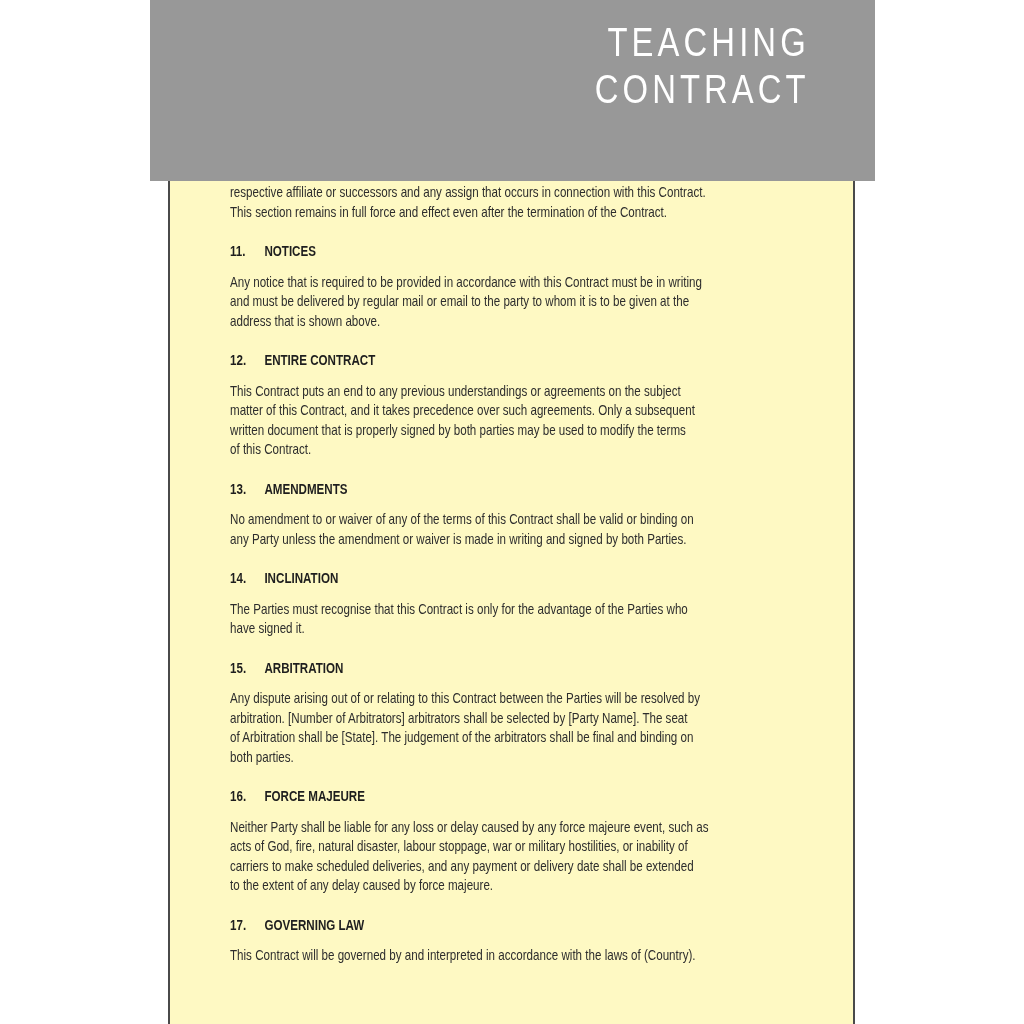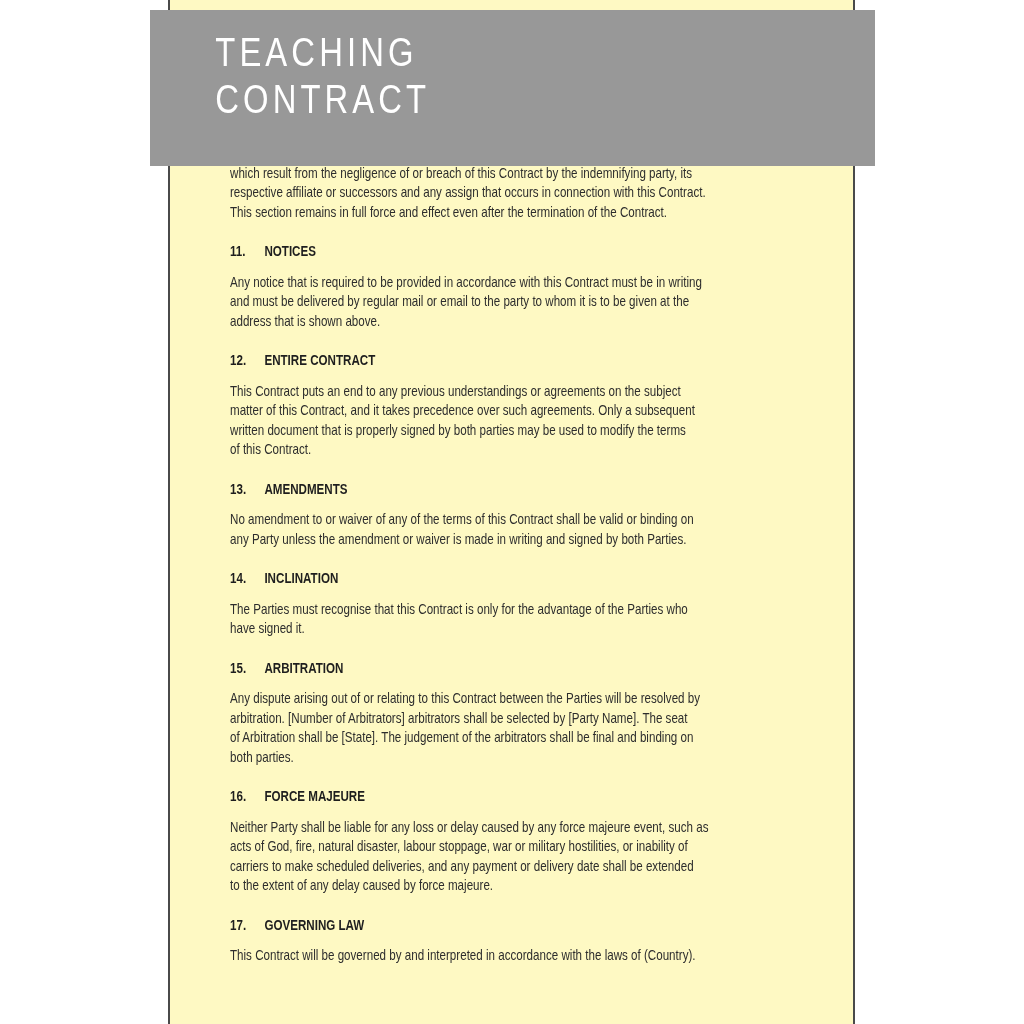--- a/index.html
+++ b/index.html
@@ -25,26 +25,26 @@
     box-sizing: border-box;
     background: #fef9c3;
     border-left: 2px solid #4a4a4a;
     border-right: 2px solid #4a4a4a;
     z-index: 1;
   }
   
   .banner {
     position: absolute;
     left: 150px;
-    top: 10px;
+    top: 0;
     width: 725px;
-    height: 156px;
+    height: 181px;
     background: #989898;
     z-index: 2;
-    text-align: left;
+    text-align: right;
     overflow: hidden;
   }
   .banner-title {
     margin-top: 19px;
     color: #ffffff;
     font-size: 40px;
     line-height: 47px;
     font-weight: 400;
     letter-spacing: 5px;
     transform: scaleX(0.82);

